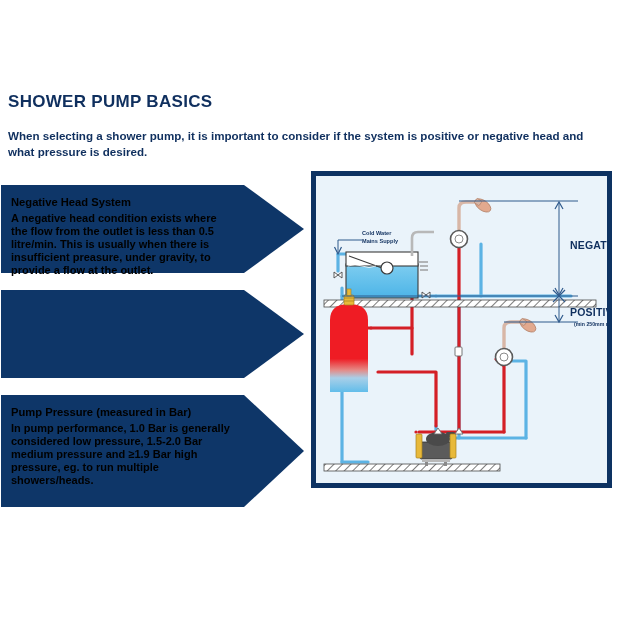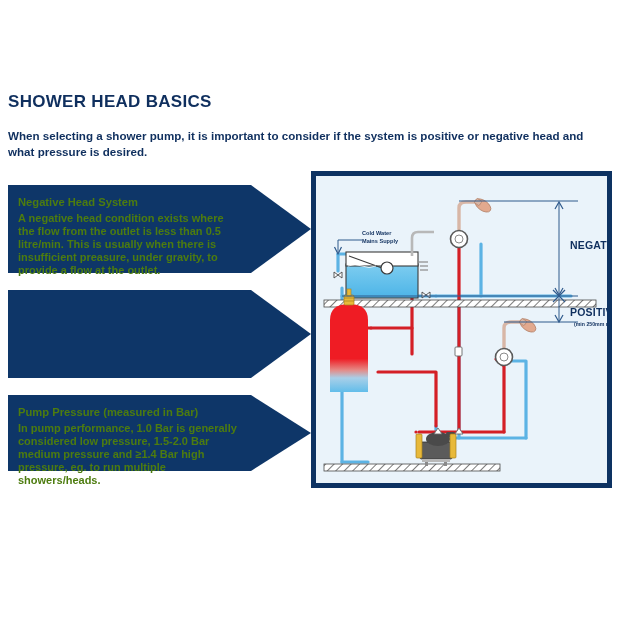--- a/index.html
+++ b/index.html
@@ -32,24 +32,24 @@
     width: 600px;
     font-size: 11.6px;
     font-weight: bold;
     line-height: 16px;
     color: #0f2f5e;
   }
 
   
   .banner {
     position: absolute;
-    left: 8px;
+    left: 1px;
     width: 303px;
     background: transparent;
-    color: #4d7c0f;
+    color: #000000;
   }
   .banner-shape {
     position: absolute;
     inset: 0;
     background: #0e3668;
     -webkit-clip-path: polygon(0 0, 243px 0, 303px 50%, 243px 100%, 0 100%);
     clip-path: polygon(0 0, 243px 0, 303px 50%, 243px 100%, 0 100%);
   }
   .banner-text {
     position: relative;
@@ -64,21 +64,21 @@
     white-space: nowrap;
   }
   .banner-body {
     font-size: 11px;
     font-weight: bold;
     line-height: 13px;
   }
 
   #banner-negative { top: 185px; height: 88px; }
   #banner-positive { top: 290px; height: 88px; }
-  #banner-pressure { top: 395px; height: 76px; }
+  #banner-pressure { top: 395px; height: 112px; }
 
   
   #diagram-panel {
     position: absolute;
     left: 311px;
     top: 171px;
     width: 301px;
     height: 317px;
     background: #0d3262;
     padding: 5px;
@@ -102,40 +102,40 @@
     font-weight: bold;
     fill: #0f2f5e;
   }
   .lbl-head { font-size: 10.5px; letter-spacing: 0.2px; }
   .lbl-sub  { font-size: 5.2px; }
   .lbl-mains{ font-size: 5.6px; }
 </style>
 </head>
 <body>
 
-<div id="page-title">SHOWER HEAD BASICS</div>
+<div id="page-title">SHOWER PUMP BASICS</div>
 <div id="page-subtitle">When selecting a shower pump, it is important to consider if the system is positive or negative head and what pressure is desired.</div>
 
 <div class="banner" id="banner-negative">
   <div class="banner-shape"></div>
   <div class="banner-text">
     <div class="banner-title">Negative Head System</div>
     <div class="banner-body">A negative head condition exists where the flow from the outlet is less than 0.5 litre/min. This is usually when there is insufficient preasure, under gravity, to provide a flow at the outlet.</div>
   </div>
 </div>
 
 <div class="banner" id="banner-positive">
   <div class="banner-shape"></div>
 </div>
 
 <div class="banner" id="banner-pressure">
   <div class="banner-shape"></div>
   <div class="banner-text">
     <div class="banner-title">Pump Pressure (measured in Bar)</div>
-    <div class="banner-body">In pump performance, 1.0 Bar is generally considered low pressure, 1.5-2.0 Bar medium pressure and ≥1.4 Bar high pressure, eg. to run multiple showers/heads.</div>
+    <div class="banner-body">In pump performance, 1.0 Bar is generally considered low pressure, 1.5-2.0 Bar medium pressure and ≥1.9 Bar high pressure, eg. to run multiple showers/heads.</div>
   </div>
 </div>
 
 <div id="diagram-panel">
   <div id="diagram-inner">
     <svg id="diagram-svg" width="291" height="307" viewBox="0 0 291 307">
       <defs>
         <linearGradient id="cylGrad" x1="0" y1="0" x2="0" y2="1">
           <stop offset="0%" stop-color="#ef1c24"></stop>
           <stop offset="62%" stop-color="#ef1c24"></stop>

